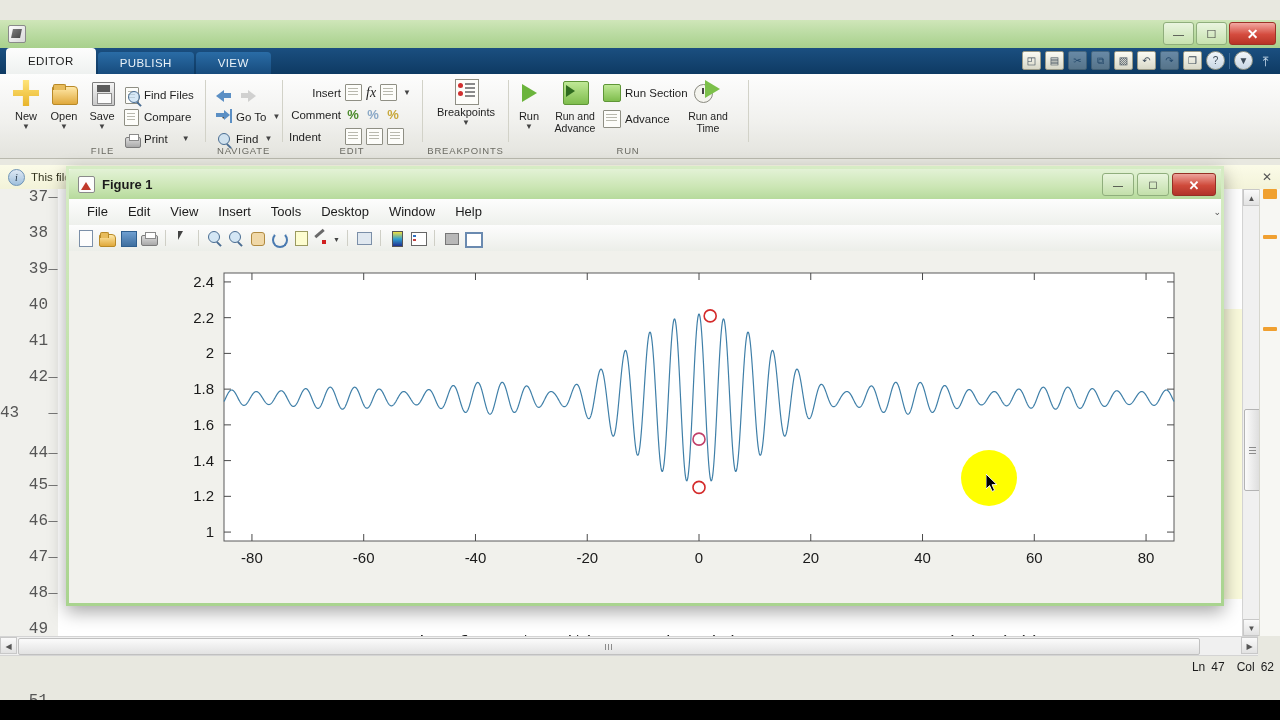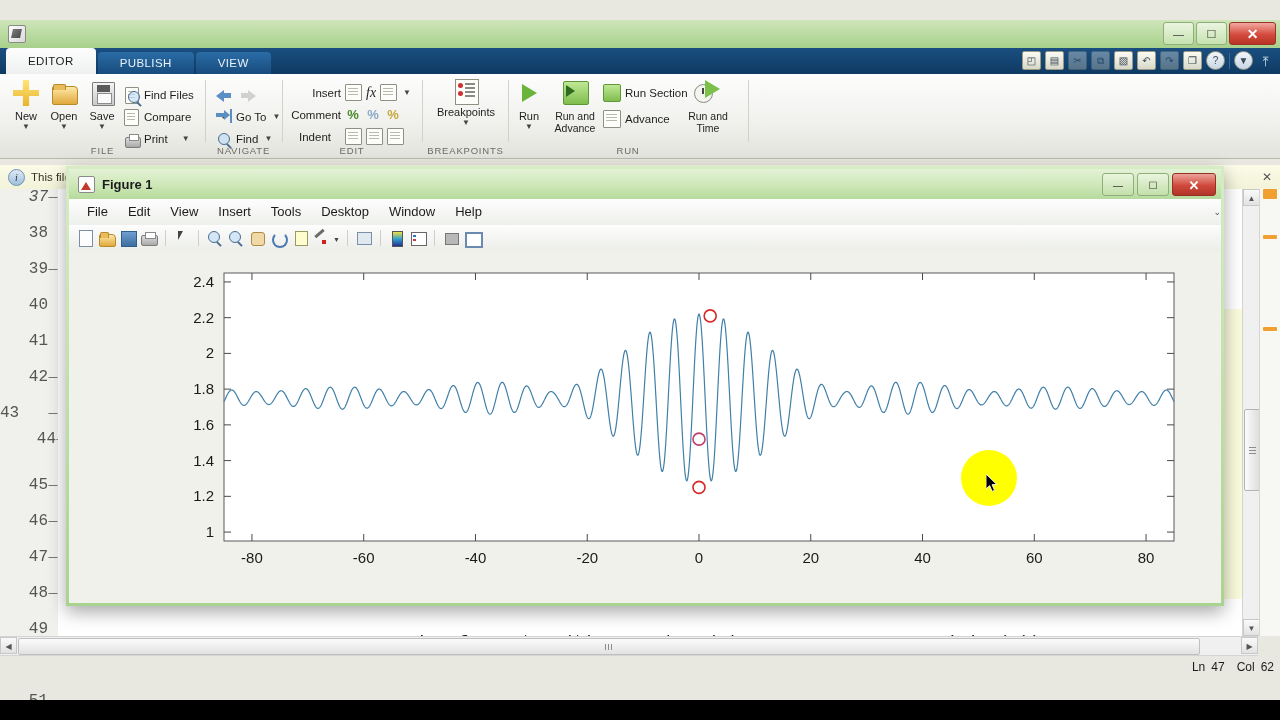--- a/index.html
+++ b/index.html
@@ -427,21 +427,21 @@
             <div class="i-pct">%</div>
           </div>
         <div class="ic">
             <div class="i-pct" style="color:#8aa8c8">%</div>
           </div>
         <div class="ic">
             <div class="i-pct" style="color:#c8a83a">%</div>
           </div>
       </div>
       <div class="smbtn" style="left:6px;top:52px">
-        <div class="lb" style="width:52px;text-align:center">Indent</div>
+        <div class="lb" style="width:52px;text-align:left">Indent</div>
         <div class="ic i-doc" style="width:15px;height:15px"></div>
         <div class="ic i-doc" style="width:15px;height:15px"></div>
         <div class="ic i-doc" style="width:15px;height:15px"></div>
       </div>
       <div class="glabel">EDIT</div>
     </div>
     <div class="rsep" style="left:422px"></div>
 
     <div class="rgroup" style="left:423px;width:85px">
       <div class="bigbtn" style="left:9px;width:68px">
@@ -497,21 +497,21 @@
   <div class="notify">
     <div class="ni"></div>
     <div class="nt">
       <span>This fil</span><span class="faded">e is a formatted document. For more information, see the publishing </span><a href="#">video</a><span class="faded"> or </span><a href="#">this</a>
     </div>
     <div class="nclose">✕</div>
   </div>
 
   <div class="editor">
     <div class="gutter" id="gutter">
-        <div class="gline" style="top: -10px; font-style: italic;">
+        <div class="gline" style="top: -10px;">
           <span class="num">37</span>
           <span class="dash">—</span>
         </div>
         <div class="gline" style="top: 26px;">
           <span class="num">38</span>
           <span class="nodash"></span>
         </div>
         <div class="gline" style="top: 62px;">
           <span class="num">39</span>
           <span class="dash">—</span>
@@ -525,21 +525,21 @@
           <span class="nodash"></span>
         </div>
         <div class="gline" style="top: 170px;">
           <span class="num">42</span>
           <span class="dash">—</span>
         </div>
         <div class="gline" style="top: 206px; justify-content: space-between;">
           <span class="num">43</span>
           <span class="dash">—</span>
         </div>
-        <div class="gline" style="top: 232px; padding-left: 8px;">
+        <div class="gline" style="top: 246px;">
           <span class="num">44</span>
           <span class="dash">—</span>
         </div>
         <div class="gline" style="top: 278px;">
           <span class="num">45</span>
           <span class="dash">—</span>
         </div>
         <div class="gline" style="top: 314px;">
           <span class="num">46</span>
           <span class="dash">—</span>

